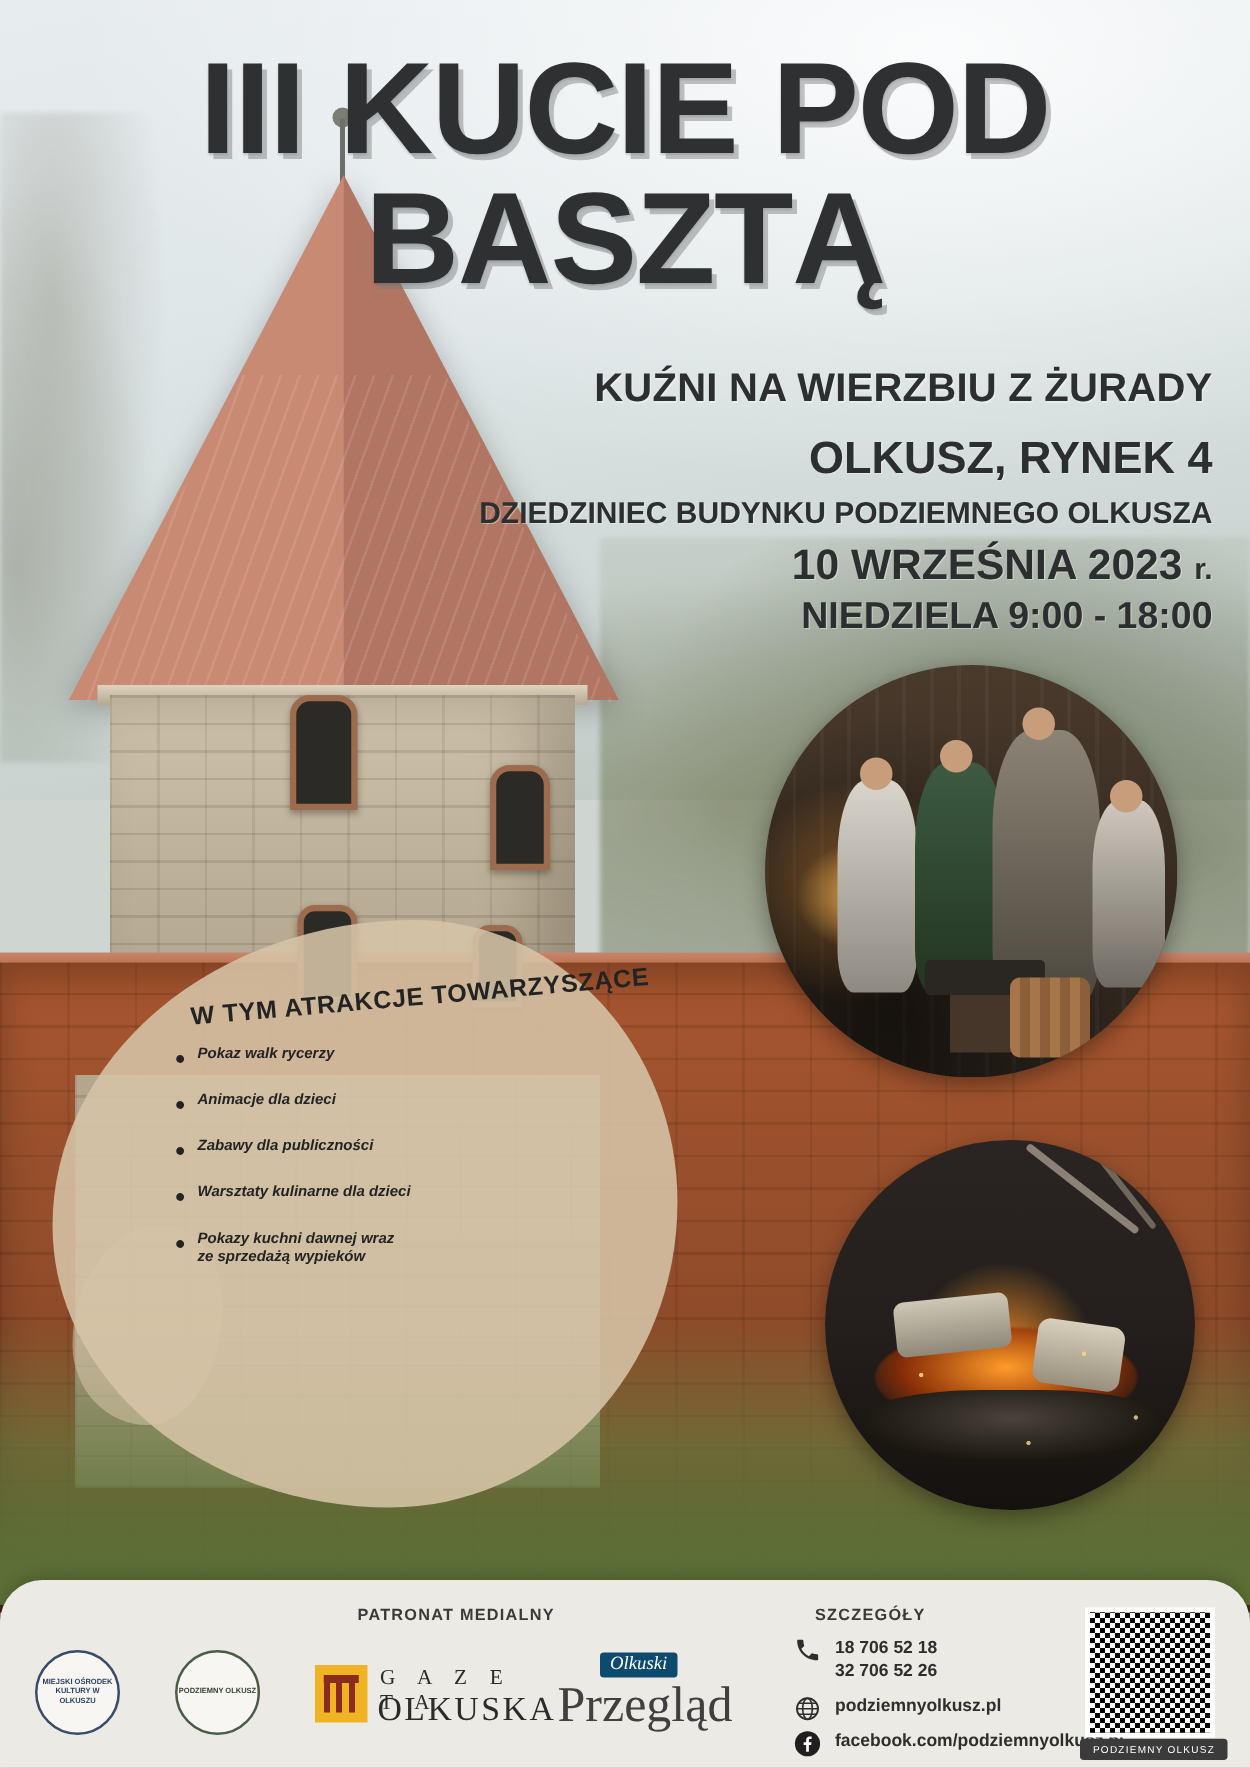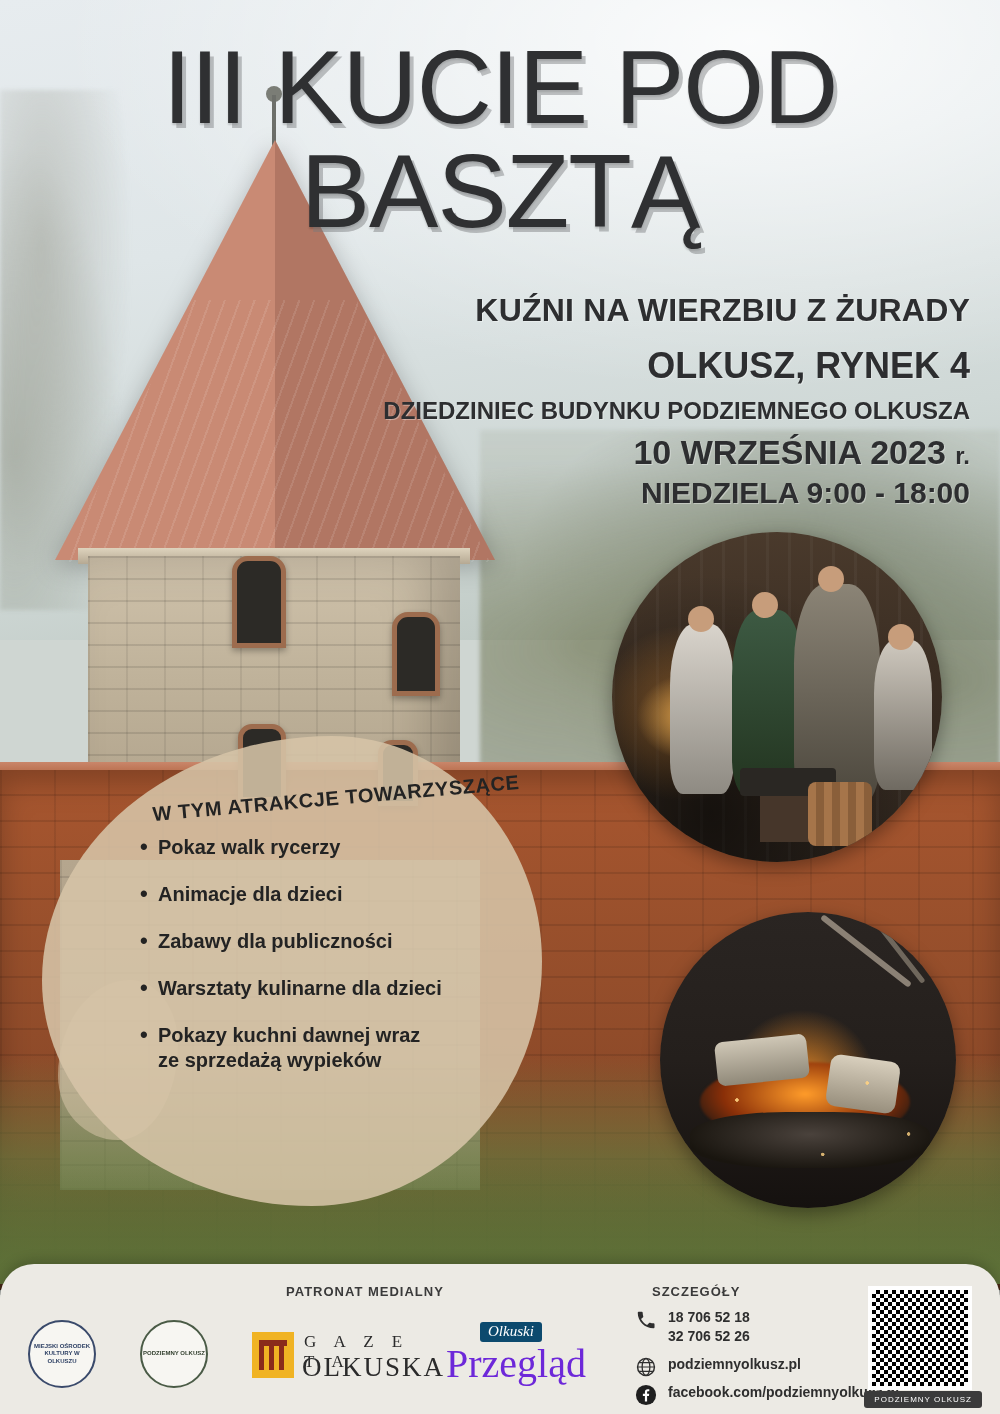--- a/index.html
+++ b/index.html
@@ -152,21 +152,21 @@
       repeating-linear-gradient(0deg, rgba(0,0,0,.10) 0 2px, rgba(0,0,0,0) 2px 24px),
       repeating-linear-gradient(90deg, rgba(0,0,0,.07) 0 2px, rgba(0,0,0,0) 2px 44px),
       linear-gradient(180deg, #b5a68e 0%, #a3957e 100%);
   }
 
   
   .headline {
     position: absolute;
     left: 0; top: 38px; width: 1000px;
     text-align: center;
-    font-weight: normal;
+    font-weight: bold;
     letter-spacing: -1px;
     line-height: .96;
     color: #2f3032;
     font-size: 104px;
     text-shadow: 4px 5px 0 rgba(120,122,124,.45), 0 2px 2px rgba(0,0,0,.18);
   }
   .headline .l1 { display: block; }
   .headline .l2 { display: block; margin-top: 4px; }
 
   
@@ -305,24 +305,25 @@
     width: 400px;
     color: #232323;
   }
   .attr-title {
     font-size: 20px; font-weight: bold; letter-spacing: .6px;
     transform: rotate(-5deg);
     margin-left: 12px;
   }
   .attr ul { list-style: none; margin-top: 26px; }
   .attr li {
-    font-size: 20px; font-weight: bold;
+    font-size: 12px; font-weight: bold;
     margin-bottom: 22px;
     position: relative; padding-left: 18px;
     line-height: 1.25;
+    font-style: italic;
   }
   .attr li:before {
     content: "•";
     position: absolute; left: 0; top: -2px;
     font-size: 22px;
   }
   .attr li.nobullet { padding-left: 0; }
   .attr li.nobullet:before { content: ""; }
 
   
@@ -379,21 +380,21 @@
 
   .logo-przeglad { position: absolute; left: 446px; top: 58px; width: 170px; height: 64px; }
   .pz-olkuski {
     position: absolute; left: 34px; top: 0;
     background: #0c4a6e; color: #fff; font-size: 15px; font-style: italic;
     padding: 1px 8px 2px 8px; border-radius: 3px;
     font-family: "Liberation Serif", serif;
   }
   .pz-main {
     position: absolute; left: 0; top: 18px;
-    font-size: 40px; color: #6d28d9;
+    font-size: 40px; color: #404040;
     font-family: "Liberation Serif", serif;
   }
 
   .contact { position: absolute; left: 634px; top: 44px; width: 250px; font-size: 14px; color: #2e2e2e; font-weight: bold; }
   .c-row { position: relative; padding-left: 34px; margin-bottom: 9px; line-height: 1.35; }
   .c-icon {
     position: absolute; left: 0; top: 0; width: 24px; height: 24px;
     display: flex; align-items: center; justify-content: center;
   }
   .c-icon svg { width: 22px; height: 22px; }

